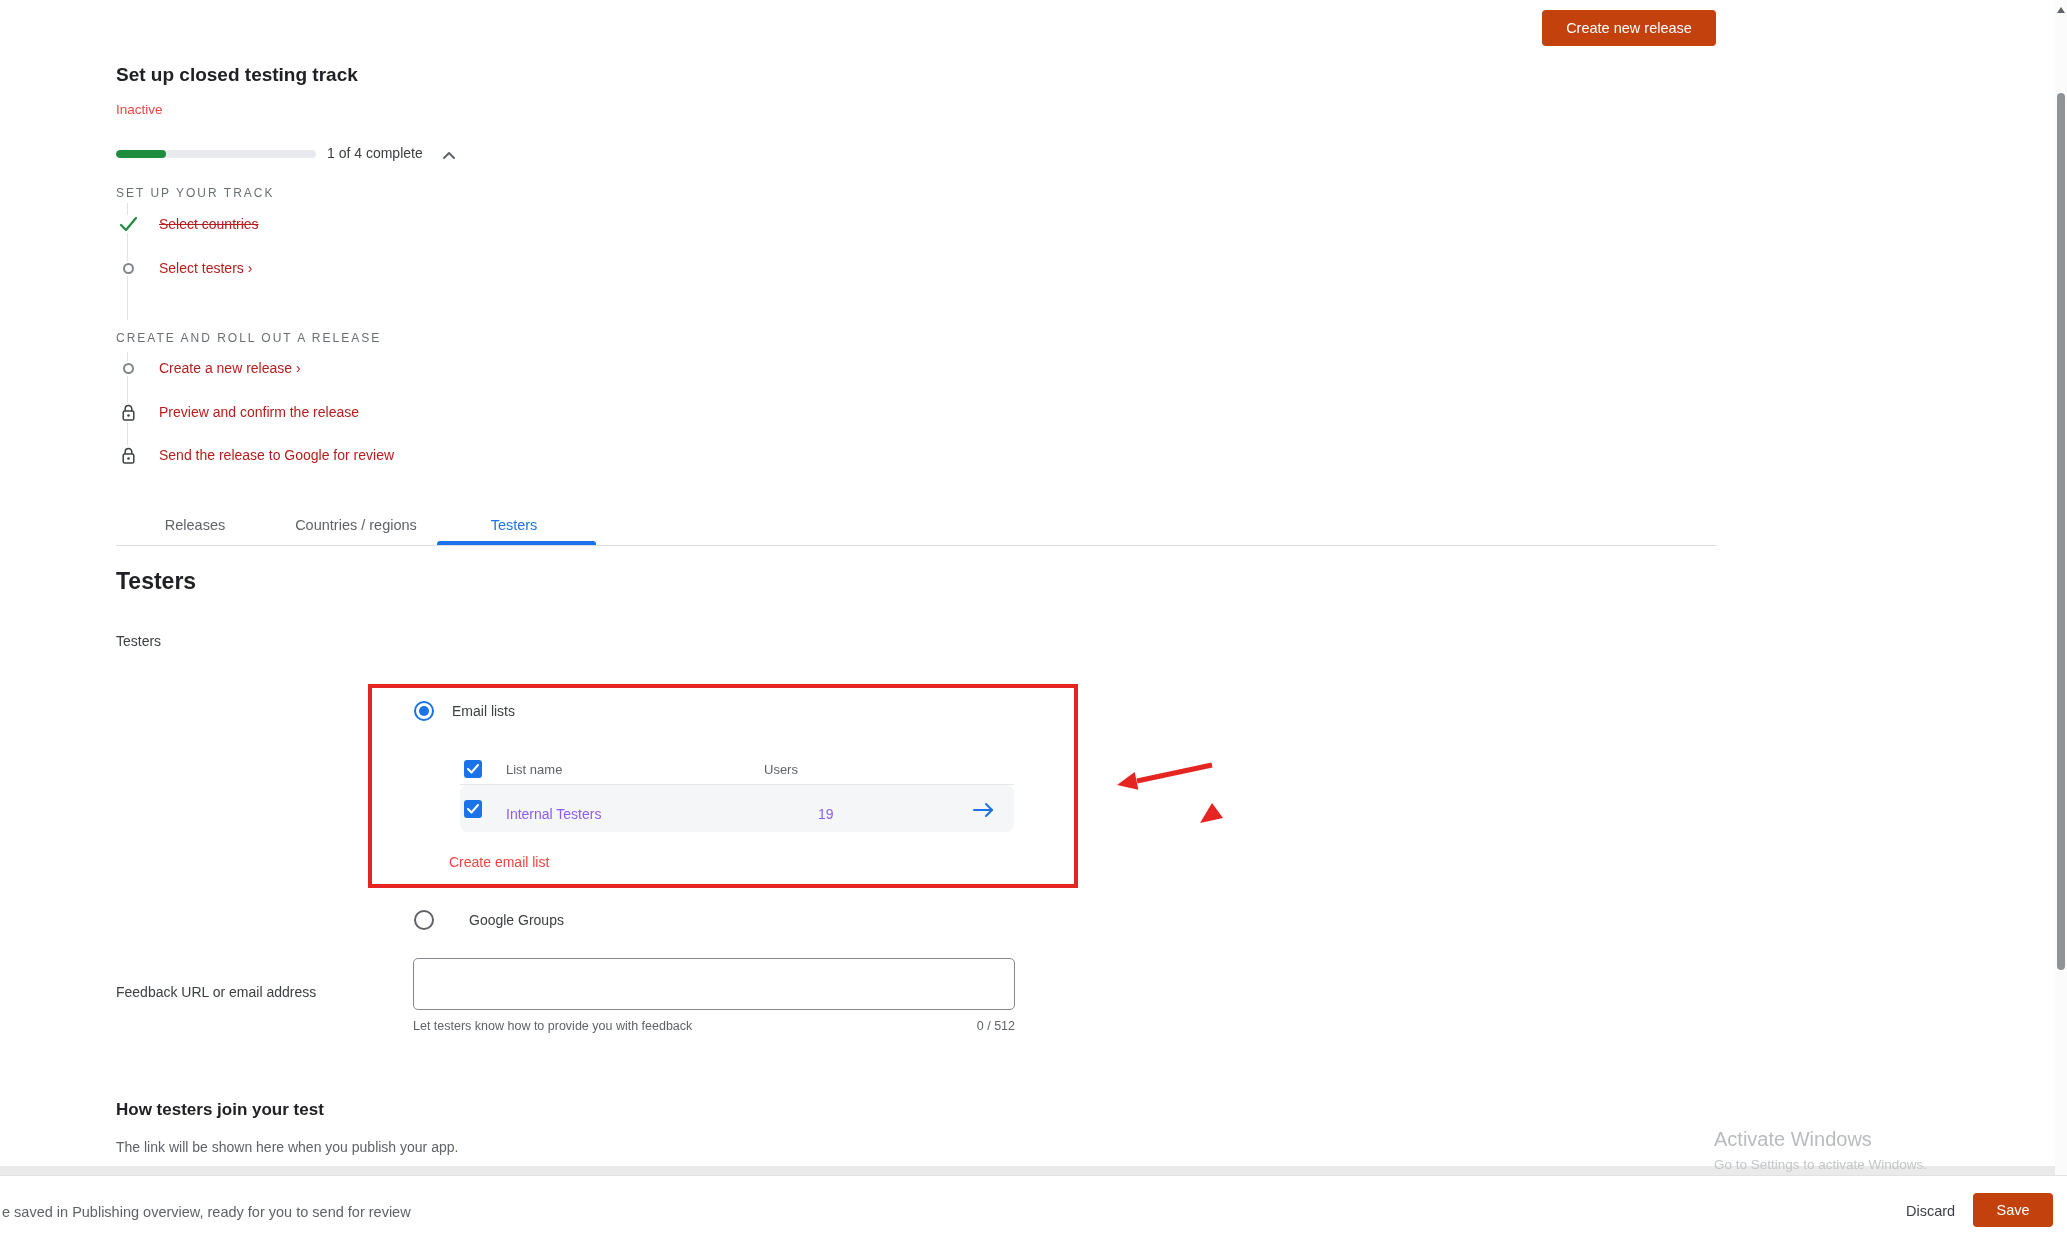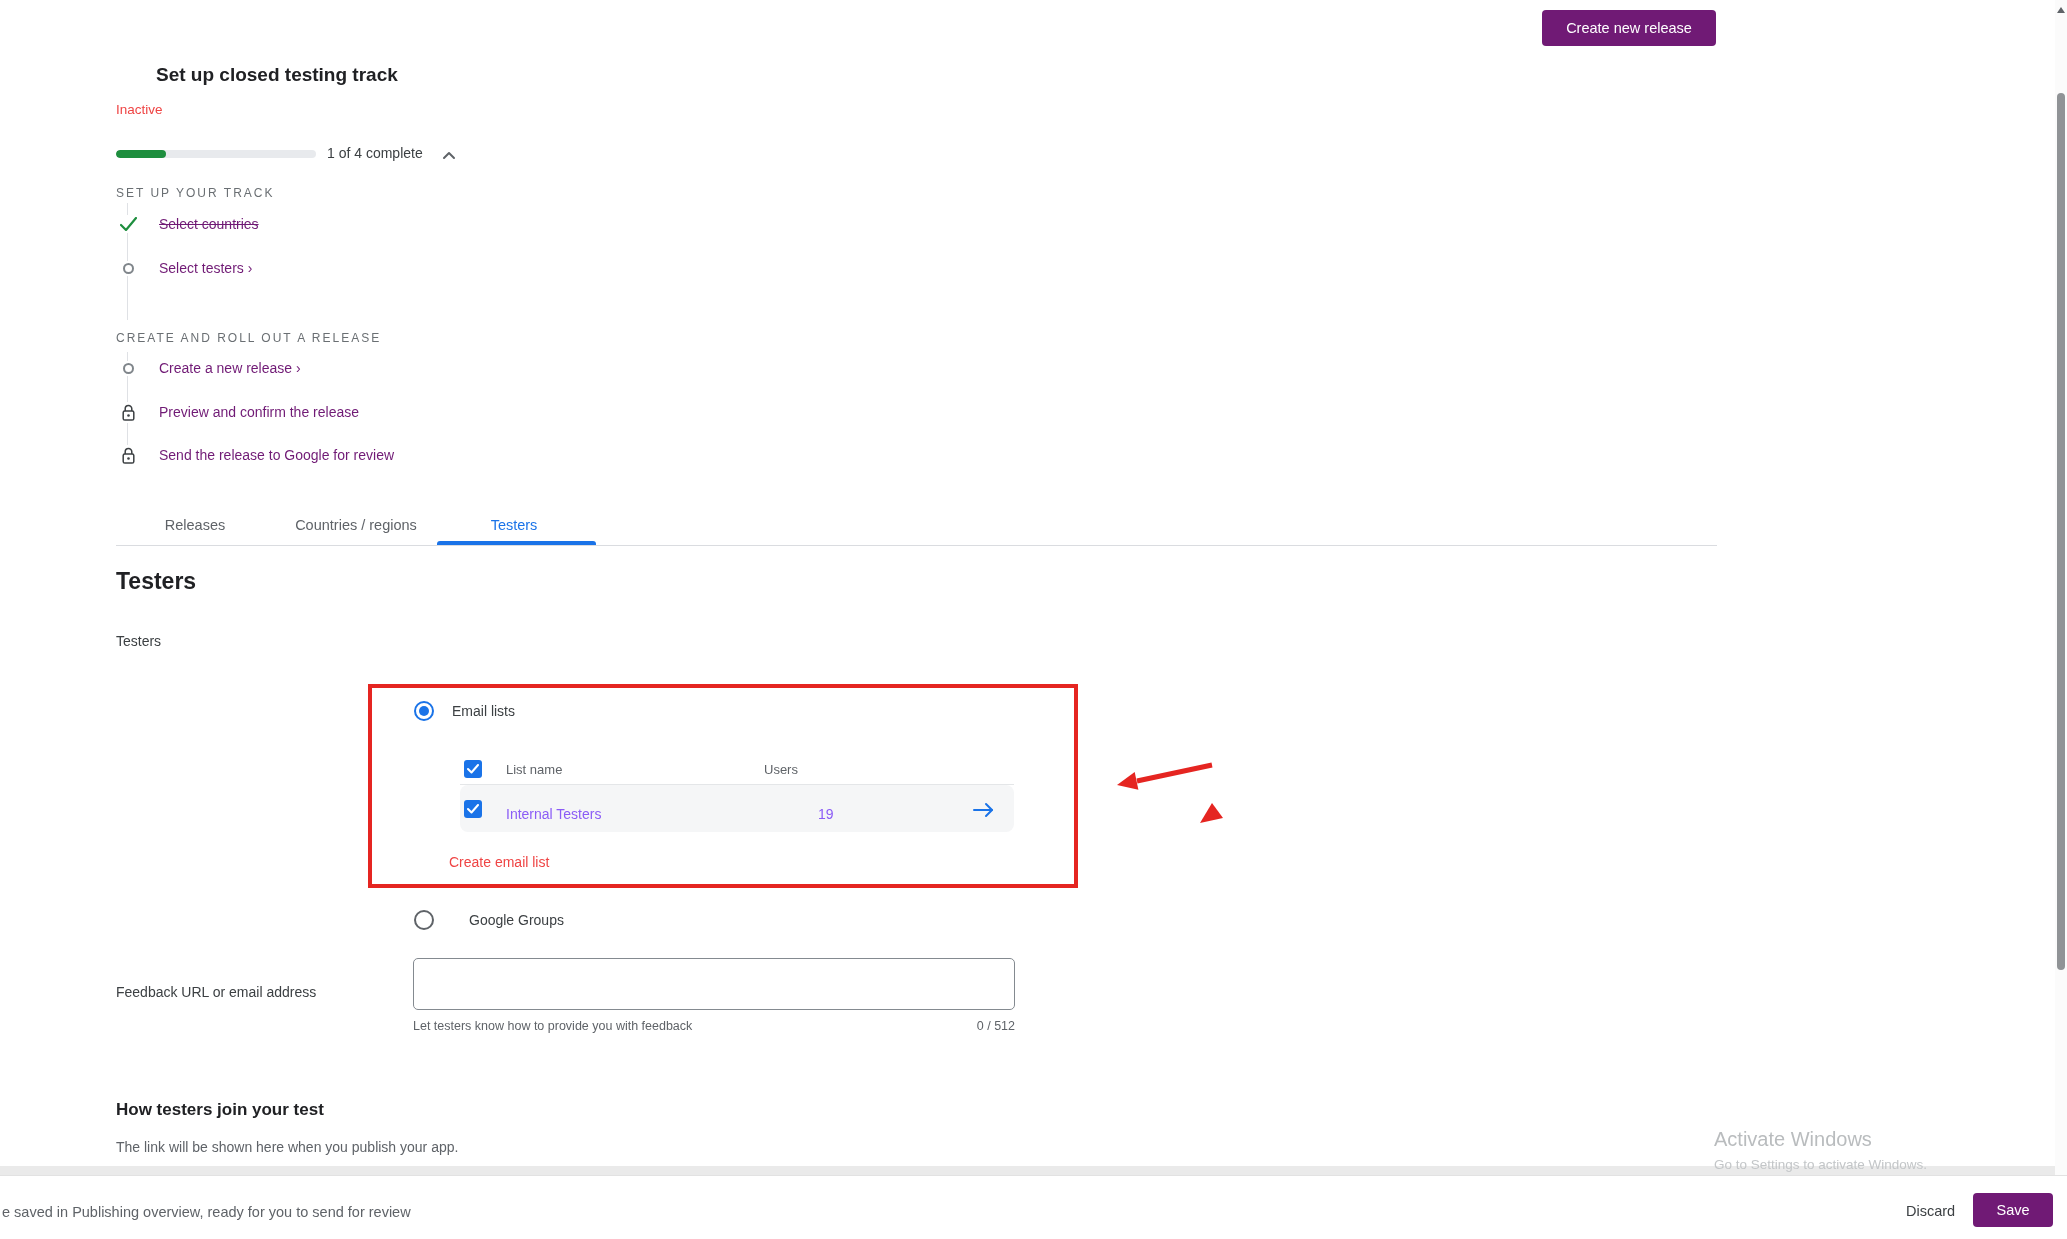--- a/index.html
+++ b/index.html
@@ -3,36 +3,36 @@
 <meta charset="utf-8">
 <style>
   html,body{margin:0;padding:0;background:#fff;}
   #canvas{position:relative;width:2067px;height:1239px;background:#ffffff;overflow:hidden;
           font-family:"Liberation Sans",sans-serif;color:#3c4043;}
   .abs{position:absolute;}
 
   
   .topbar{position:absolute;left:0;top:0;width:1738px;height:56px;background:#fff;border-bottom:1px solid #e8e8e8;}
   .page-title{position:absolute;left:116px;top:16px;font-size:21px;font-weight:500;color:#202124;}
-  .btn-blue{background:#701a75;color:#fff;border:none;border-radius:4px;font-family:"Liberation Sans",sans-serif;
+  .btn-blue{background:#c2410c;color:#fff;border:none;border-radius:4px;font-family:"Liberation Sans",sans-serif;
             font-size:14.5px;font-weight:500;cursor:pointer;}
   .create-release{position:absolute;left:1542px;top:10px;width:174px;height:36px;}
 
   
-  .h2{position:absolute;left:116px;font-size:19px;font-weight:700;color:#202124;margin-left:40px;}
+  .h2{position:absolute;left:116px;font-size:19px;font-weight:700;color:#202124;}
   .muted{color:#ef4444;}
   .status-inactive{position:absolute;left:116px;top:102px;font-size:13.5px;}
   .progress-track{position:absolute;left:116px;top:150px;width:200px;height:8px;border-radius:4px;background:#e8eaed;overflow:hidden;}
   .progress-fill{height:100%;background:#1e8e3e;border-radius:4px;}
   .progress-label{position:absolute;left:327px;top:145px;font-size:14px;color:#3c4043;}
   .collapse-chevron{position:absolute;left:442px;top:148px;width:14px;height:12px;cursor:pointer;}
 
   .group-heading{position:absolute;left:116px;font-size:12px;letter-spacing:2px;color:#6a6f73;}
   .vline{position:absolute;left:127px;width:1px;background:#dfe1e5;}
-  .chk-item-label{position:absolute;left:159px;font-size:14px;color:#701a75;cursor:pointer;}
+  .chk-item-label{position:absolute;left:159px;font-size:14px;color:#b91c1c;cursor:pointer;}
   .strike{text-decoration:line-through;}
   .icon-slot{position:absolute;background:#fff;display:flex;align-items:center;justify-content:center;}
   .ring{width:11px;height:11px;border:2px solid #80868b;border-radius:50%;box-sizing:border-box;background:#fff;}
 
   
   .tab{position:absolute;top:517px;transform:translateX(-50%);font-size:14.5px;font-weight:500;color:#5f6368;cursor:pointer;}
   .tab.active{color:#1a73e8;}
   .tab-underline{position:absolute;left:437px;top:541px;width:159px;height:4px;background:#1a73e8;border-radius:3px 3px 0 0;}
   .tabs-divider{position:absolute;left:116px;top:545px;width:1601px;height:1px;background:#dadce0;}
 

